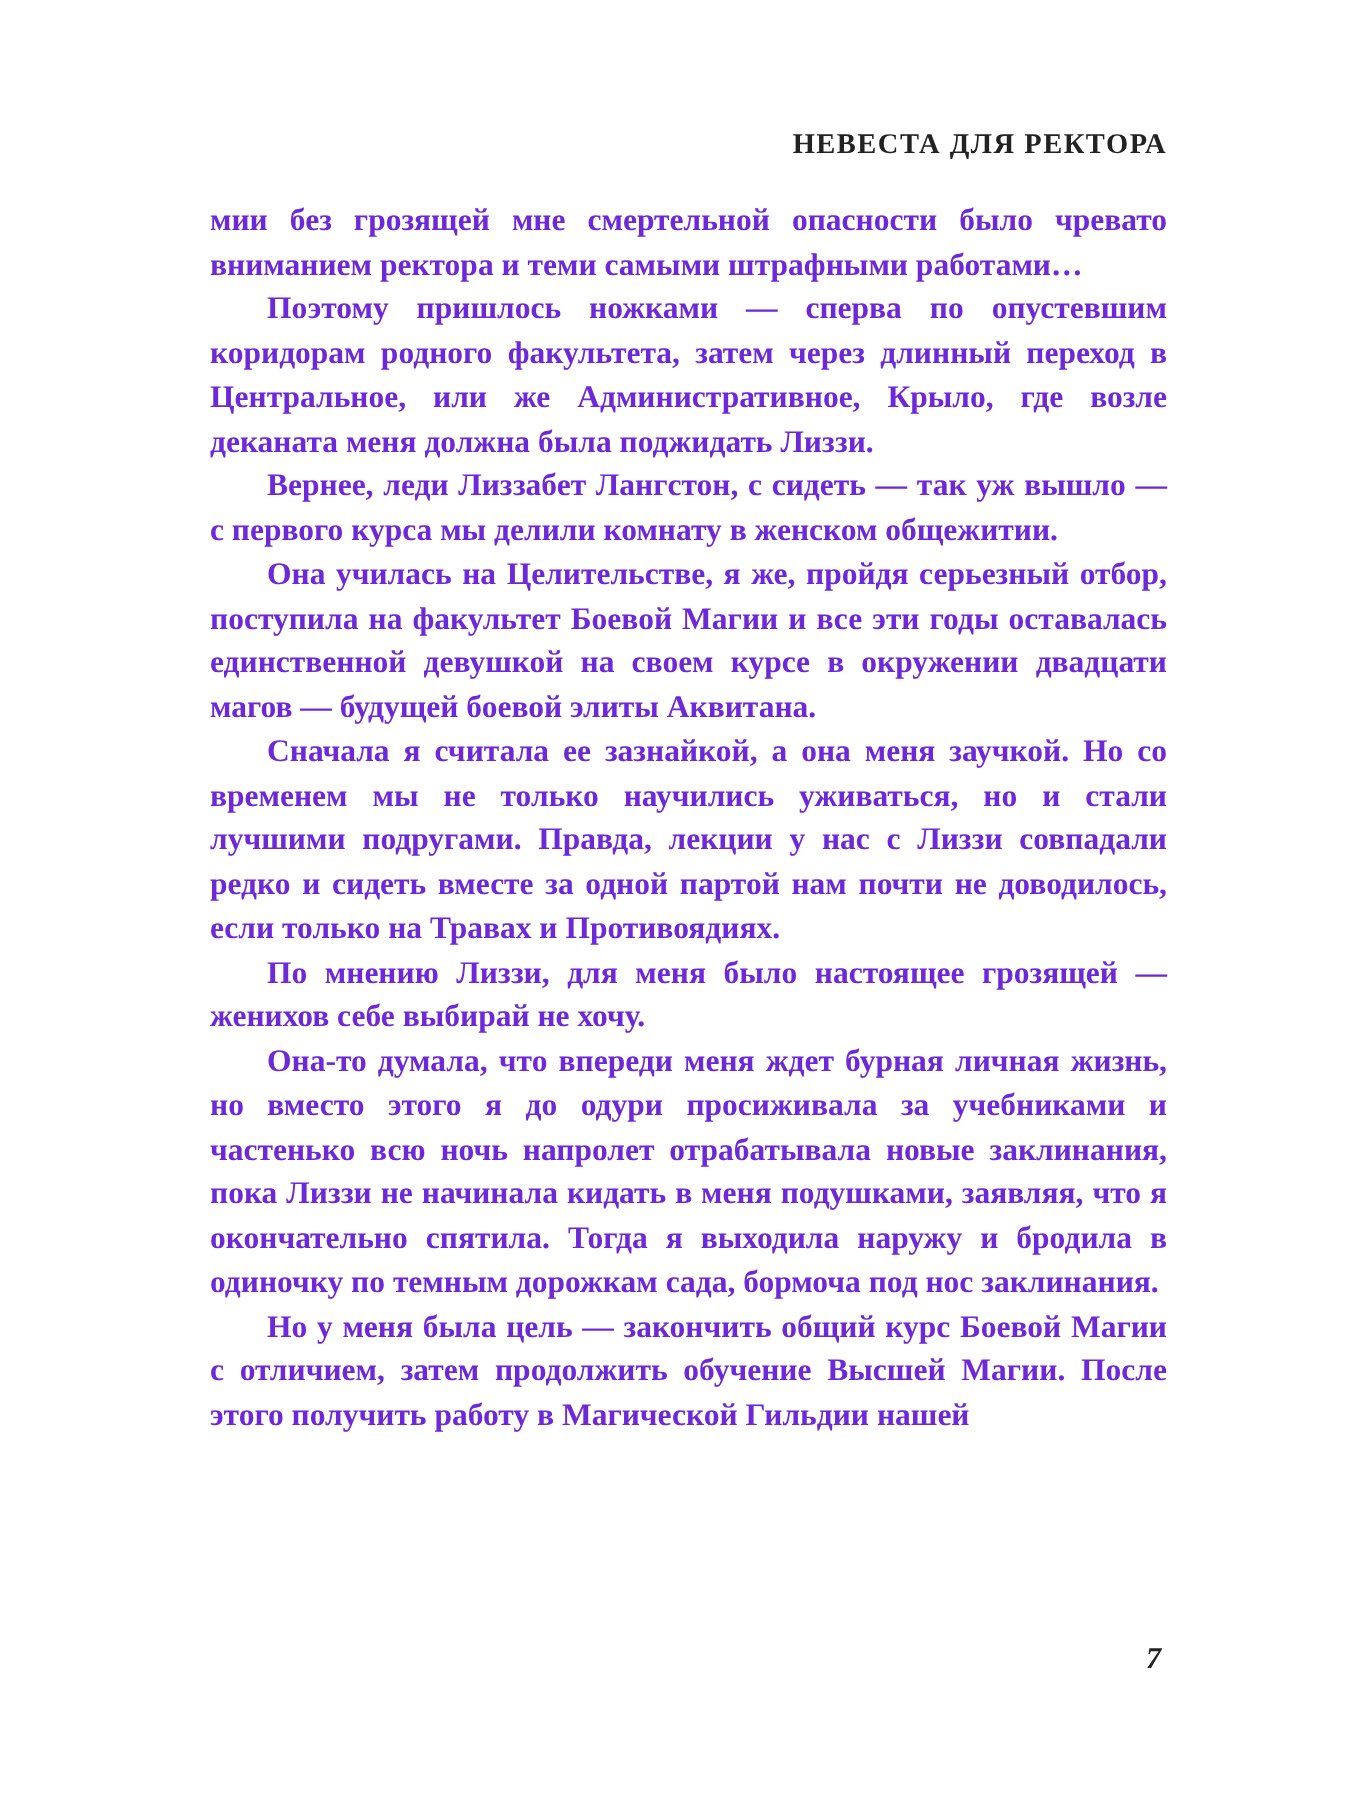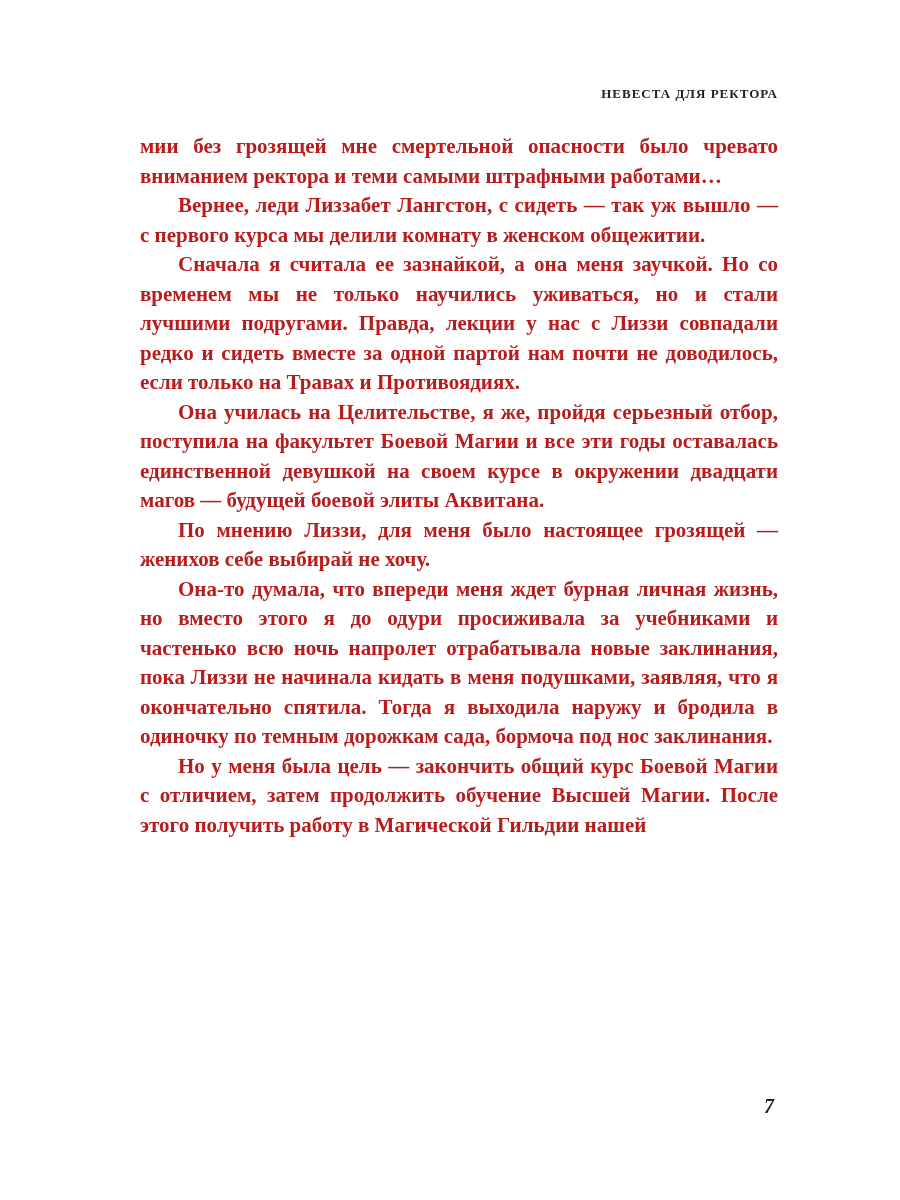--- a/index.html
+++ b/index.html
@@ -16,35 +16,35 @@
     font-family: "Liberation Serif", "DejaVu Serif", serif;
     color: #222222;
     overflow: hidden;
   }
   .running-header {
     position: absolute;
     top: 86px;
     left: 123px;
     right: 122px;
     text-align: right;
-    font-size: 13px;
+    font-size: 19px;
     font-weight: 600;
     letter-spacing: 1px;
     color: #222222;
   }
   .text-block {
     position: absolute;
     top: 132px;
     left: 140px;
     right: 122px;
     text-align: justify;
     font-size: 21px;
     line-height: 1.405;
     font-weight: 600;
-    color: #b91c1c;
+    color: #6d28d9;
     hyphens: auto;
     -webkit-hyphens: auto;
   }
   .text-block p {
     margin: 0;
     padding: 0;
     text-indent: 38px;
   }
   .text-block p.no-indent {
     text-indent: 0;
@@ -62,23 +62,24 @@
 </style>
 </head>
 <body>
 
 <div class="page">
 
   <div class="running-header">НЕВЕСТА ДЛЯ РЕКТОРА</div>
 
   <div class="text-block">
     <p class="no-indent">мии без грозящей мне смертельной опасности было чревато вниманием ректора и теми самыми штрафными работами…</p>
+    <p>Поэтому пришлось ножками — сперва по опустевшим коридорам родного факультета, затем через длинный переход в Центральное, или же Административное, Крыло, где возле деканата меня должна была поджидать Лиззи.</p>
     <p>Вернее, леди Лиззабет Лангстон, с сидеть — так уж вышло — с первого курса мы делили комнату в женском общежитии.</p>
+    <p>Она училась на Целительстве, я же, пройдя серьезный отбор, поступила на факультет Боевой Магии и все эти годы оставалась единственной девушкой на своем курсе в окружении двадцати магов — будущей боевой элиты Аквитана.</p>
     <p>Сначала я считала ее зазнайкой, а она меня заучкой. Но со временем мы не только научились уживаться, но и стали лучшими подругами. Правда, лекции у нас с Лиззи совпадали редко и сидеть вместе за одной партой нам почти не доводилось, если только на Травах и Противоядиях.</p>
-    <p>Она училась на Целительстве, я же, пройдя серьезный отбор, поступила на факультет Боевой Магии и все эти годы оставалась единственной девушкой на своем курсе в окружении двадцати магов — будущей боевой элиты Аквитана.</p>
     <p>По мнению Лиззи, для меня было настоящее грозящей — женихов себе выбирай не хочу.</p>
     <p>Она-то думала, что впереди меня ждет бурная личная жизнь, но вместо этого я до одури просиживала за учебниками и частенько всю ночь напролет отрабатывала новые заклинания, пока Лиззи не начинала кидать в меня подушками, заявляя, что я окончательно спятила. Тогда я выходила наружу и бродила в одиночку по темным дорожкам сада, бормоча под нос заклинания.</p>
     <p>Но у меня была цель — закончить общий курс Боевой Магии с отличием, затем продолжить обучение Высшей Магии. После этого получить работу в Магической Гильдии нашей</p>
   </div>
 
   <div class="page-number">7</div>
 
 </div>
 
 </body></html>

